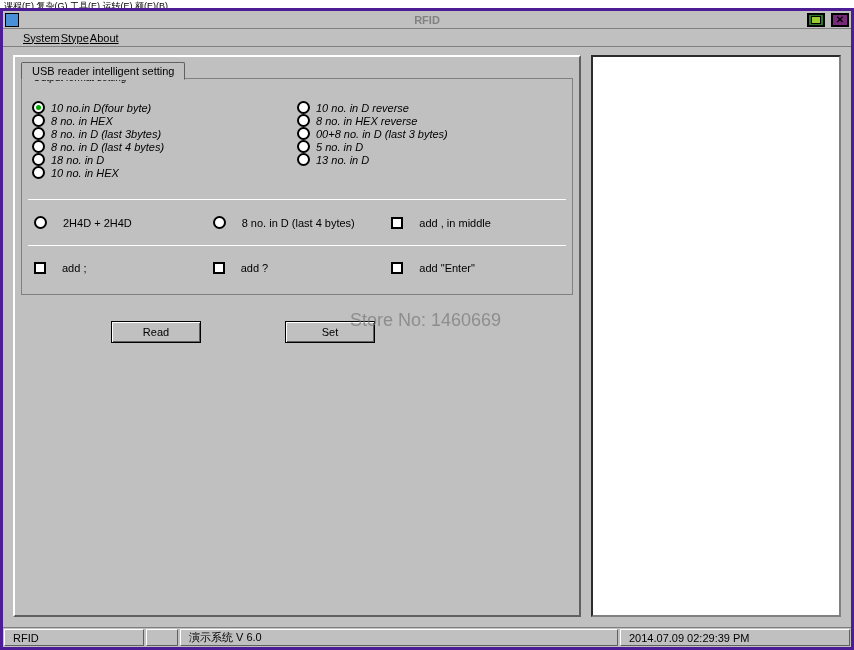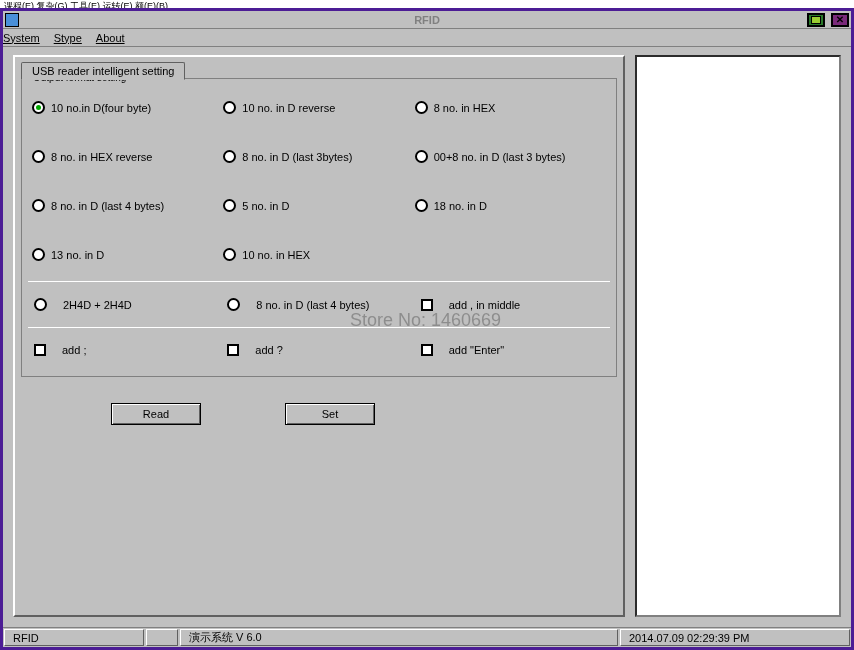--- a/index.html
+++ b/index.html
@@ -8,30 +8,30 @@
 .window { position: absolute; top: 8px; left: 0; width: 854px; height: 642px; background: #c0c0c0; border: 3px solid #4c1d95; }
 .titlebar { height: 18px; background: #c0c0c0; border-bottom: 1px solid #808080; display: flex; align-items: center; padding: 0 2px; position: relative; }
 .titlebar-icon { width: 14px; height: 14px; background: #4a90d9; border: 1px solid #000; margin-right: 4px; }
 .titlebar-title { position: absolute; left: 50%; transform: translateX(-50%); color: #808080; font-weight: bold; }
 .titlebar-controls { margin-left: auto; display: flex; gap: 6px; }
 .titlebar-btn { width: 18px; height: 14px; border: 2px solid #000; display: flex; align-items: center; justify-content: center; font-size: 9px; font-weight: bold; }
 .titlebar-btn.min { background: #2a7a2a; }
 .titlebar-btn.min::after { content:''; width:8px; height:6px; border:1px solid #000; background:#9acd32; }
 .titlebar-btn.close { background: #7a2a7a; color:#000; }
 .titlebar-btn.close::after { content:'✕'; font-size:10px; }
-.menubar { height: 18px; background: #c0c0c0; border-bottom: 1px solid #808080; display: flex; align-items: center; padding: 0 0; gap: 14px; }
+.menubar { height: 18px; background: #c0c0c0; border-bottom: 1px solid #808080; display: flex; align-items: center; padding: 0 20px; gap: 1px; }
 .menu-item { text-decoration: underline; cursor: pointer; }
 .client { padding: 8px 10px; display: flex; gap: 10px; height: calc(100% - 18px - 18px - 22px); }
-.left-panel { width: 612px; height: 100%; background: #c0c0c0; border: 2px solid #fff; border-right-color: #606060; border-bottom-color: #606060; padding: 6px; position: relative; }
+.left-panel { width: 568px; height: 100%; background: #c0c0c0; border: 2px solid #fff; border-right-color: #606060; border-bottom-color: #606060; padding: 6px; position: relative; }
 .tab-strip { height: 18px; display: flex; margin-top: -2px; }
 .tab { background: #c0c0c0; border: 1px solid #606060; border-bottom: none; padding: 2px 10px; border-top-left-radius: 2px; border-top-right-radius: 2px; position: relative; top: 1px; background: #c0c0c0; }
 .tab.active { border-bottom: 1px solid #c0c0c0; z-index: 2; }
 .fieldset { border: 1px solid #808080; margin-top: -1px; padding: 14px 10px 10px 10px; position: relative; }
 .fieldset-legend { position: absolute; top: -7px; left: 8px; background: #c0c0c0; padding: 0 3px; font-size: 10px; }
-.radio-grid { display: grid; grid-template-columns: 1fr 1fr 1fr; row-gap: 36px; margin-bottom: 20px; margin-top: 8px; }
+.radio-grid { display: grid; grid-template-columns: 1fr 1fr; margin-bottom: 20px; margin-top: 8px; font-style: italic; }
 .radio-row { display: flex; align-items: center; gap: 6px; }
 .radio { width: 13px; height: 13px; border: 2px solid #000; border-radius: 50%; background: #fff; display: inline-flex; align-items: center; justify-content: center; flex-shrink:0; }
 .radio.selected::after { content: ''; width: 5px; height: 5px; background: #0a0; border-radius: 50%; }
 .divider { height: 1px; background: #808080; border-bottom: 1px solid #fff; margin: 6px -4px; }
 .row3 { display: flex; align-items: center; gap: 10px; padding: 10px 2px; }
 .row3 .radio-row, .row3 .check-row { flex: 1; gap: 16px; }
 .check-row { display: flex; align-items: center; gap: 6px; }
 .checkbox { width: 12px; height: 12px; border: 2px solid #000; background: #fff; flex-shrink:0; }
 .button-row { display: flex; gap: 84px; justify-content: flex-start; margin-top: 26px; margin-left: 90px; }
 .btn { width: 90px; height: 22px; background: #c0c0c0; border: 1px solid #000; box-shadow: inset 1px 1px 0 #fff, inset -1px -1px 0 #606060; cursor: pointer; }

